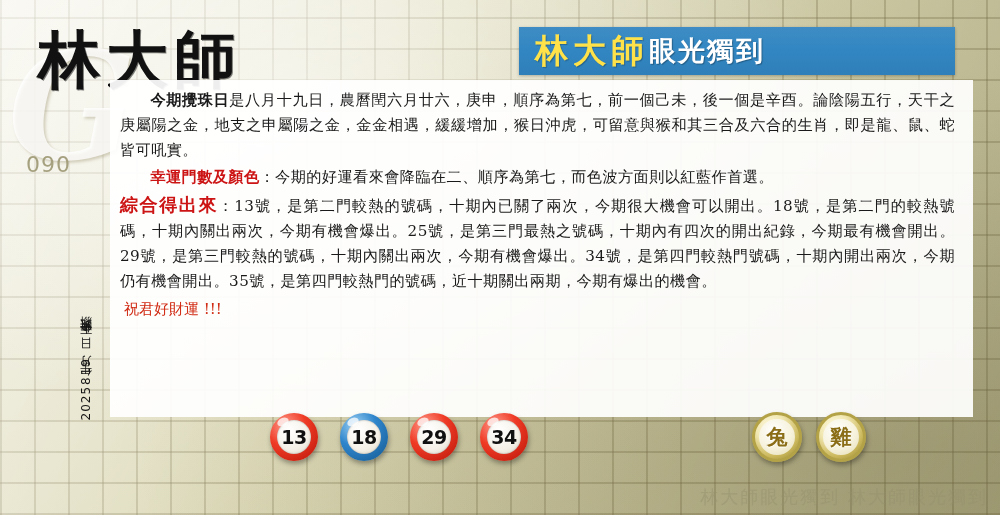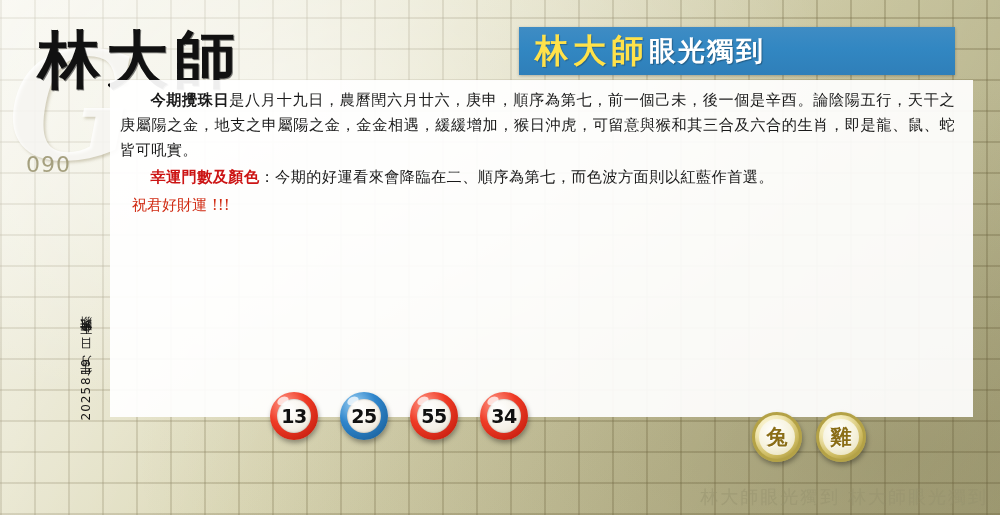--- a/index.html
+++ b/index.html
@@ -125,40 +125,40 @@
   .lead-bold { font-weight: bold; }
   .red-label { color: #cc1414; font-weight: bold; }
   .red-big {
     color: #cc1414; font-weight: bold; font-size: 18px;
     letter-spacing: 1px;
   }
   .red-closing {
     color: #d02a12;
     font-size: 15px;
     font-family: "DejaVu Serif", "Liberation Serif", serif;
-    margin: 6px 0 0 12px;
+    margin: 6px 0 0 4px;
   }
 
   
   #date-strip {
     position: absolute;
     left: 78px; top: 338px;
     writing-mode: vertical-rl;
     transform: rotate(180deg);
     font-size: 12px;
     color: #141414;
     letter-spacing: 1px;
     white-space: nowrap;
     font-family: "DejaVu Sans", "Liberation Sans", sans-serif;
   }
 
   
   #ball-row {
     position: absolute;
-    left: 270px; top: 392px;
+    left: 270px; top: 413px;
     display: flex;
     gap: 22px;
   }
   .ball {
     position: relative;
     width: 48px; height: 48px;
     border-radius: 50%;
     display: flex; align-items: center; justify-content: center;
     box-shadow: 1px 3px 5px rgba(0,0,0,0.35);
   }
@@ -239,39 +239,42 @@
 
 
     <p class="body-para indent">
       <span class="lead-bold">今期攪珠日</span><span>是八月十九日，農曆閏六月廿六，庚申，順序為第七，前一個己未，後一個是辛酉。論陰陽五行，天干之庚屬陽之金，地支之申屬陽之金，金金相遇，緩緩增加，猴日沖虎，可留意與猴和其三合及六合的生肖，即是龍、鼠、蛇皆可吼實。</span>
     </p>
 
     <p class="body-para indent">
       <span class="red-label">幸運門數及顏色</span><span>：今期的好運看來會降臨在二、順序為第七，而色波方面則以紅藍作首選。</span>
     </p>
 
+    <p class="body-para">
+      <span class="red-big">綜合得出來</span><span>：13號，是第二門較熱的號碼，十期內已關了兩次，今期很大機會可以開出。18號，是第二門的較熱號碼，十期內關出兩次，今期有機會爆出。25號，是第三門最熱之號碼，十期內有四次的開出紀錄，今期最有機會開出。29號，是第三門較熱的號碼，十期內關出兩次，今期有機會爆出。34號，是第四門較熱門號碼，十期內開出兩次，今期仍有機會開出。35號，是第四門較熱門的號碼，近十期關出兩期，今期有爆出的機會。</span>
+    </p>
 
     <div class="red-closing">祝君好財運 !!!</div>
 
   </div>
 
   <div id="date-strip">2025年8月19日　下午六時更新</div>
 
   <div id="ball-row">
     <div class="ball red">
       <div class="glint"></div>
       <div class="inner">13</div>
     </div>
     <div class="ball blue">
       <div class="glint"></div>
-      <div class="inner">25</div>
+      <div class="inner">18</div>
     </div>
     <div class="ball red">
       <div class="glint"></div>
-      <div class="inner">55</div>
+      <div class="inner">29</div>
     </div>
     <div class="ball red">
       <div class="glint"></div>
       <div class="inner">34</div>
     </div>
   </div>
 
   <div id="coin-row">
     <div class="coin">
       <div class="face">兔</div>

